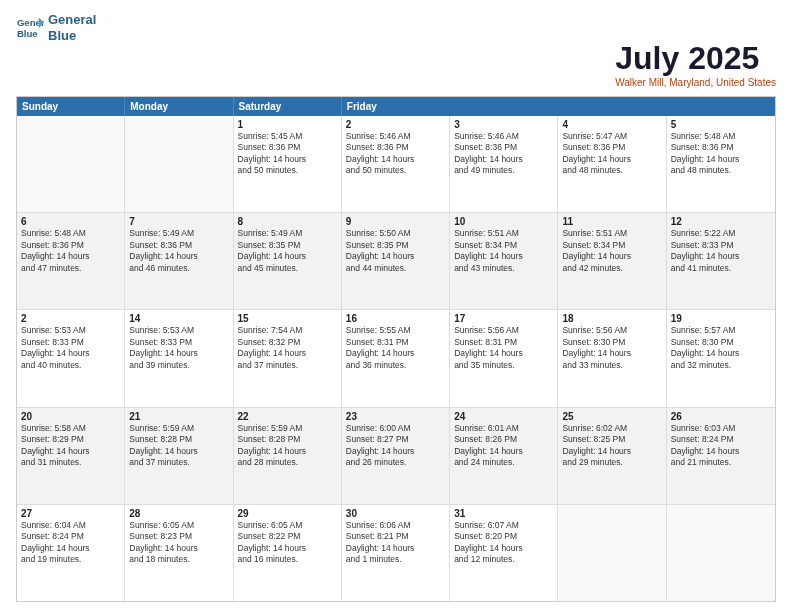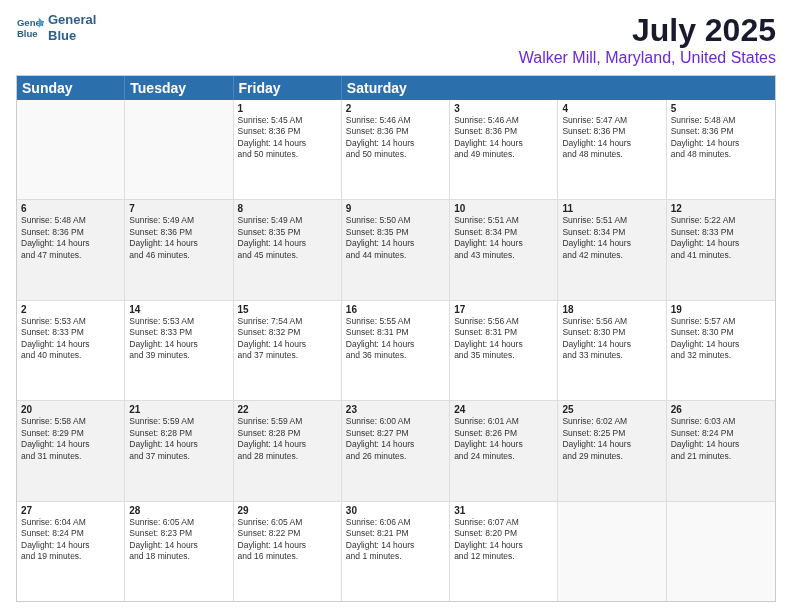--- a/index.html
+++ b/index.html
@@ -26,46 +26,47 @@
     .logo {
       display: flex;
       align-items: center;
       gap: 4px;
     }
     .logo-icon {
       width: 28px;
       height: 28px;
     }
     .title-block {
-      text-align: right;
+      text-align: left;
+      margin-top: 28px;
     }
     .month-title {
       font-size: 32px;
       font-weight: bold;
       color: #1a1a2e;
     }
     .location-title {
-      font-size: 16px;
-      color: #6d28d9;
+      font-size: 10px;
+      color: #c2410c;
       font-weight: normal;
     }
     .calendar {
       flex: 1;
       display: flex;
       flex-direction: column;
       border: 1px solid #ccc;
     }
     .cal-header {
       display: grid;
       grid-template-columns: repeat(7, 1fr);
       background: #2c6fad;
     }
     .cal-header-cell {
       color: #fff;
-      font-size: 14px;
+      font-size: 10px;
       font-weight: bold;
       padding: 4px 5px;
       border-right: 1px solid #4a88c0;
       text-align: left;
     }
     .cal-header-cell:last-child { border-right: none; }
     .cal-body {
       flex: 1;
       display: flex;
       flex-direction: column;
@@ -124,23 +125,23 @@
     </div>
     <div class="title-block">
       <div class="month-title">July 2025</div>
       <div class="location-title">Walker Mill, Maryland, United States</div>
     </div>
   </div>
 
   <div class="calendar">
     <div class="cal-header">
     <div class="cal-header-cell">Sunday</div>
-        <div class="cal-header-cell">Tuesday</div>
+        <div class="cal-header-cell">Monday</div>
+        <div class="cal-header-cell">Saturday</div>
         <div class="cal-header-cell">Friday</div>
-        <div class="cal-header-cell">Saturday</div>
       </div>
     <div class="cal-body">
     <div class="cal-row">
           <div class="cal-cell empty"></div>
           <div class="cal-cell empty"></div>
           <div class="cal-cell">
             <span class="day-num">1</span>
             <div class="cell-text">Sunrise: 5:45 AM</div>
             <div class="cell-text">Sunset: 8:36 PM</div>
             <div class="cell-text">Daylight: 14 hours</div>

